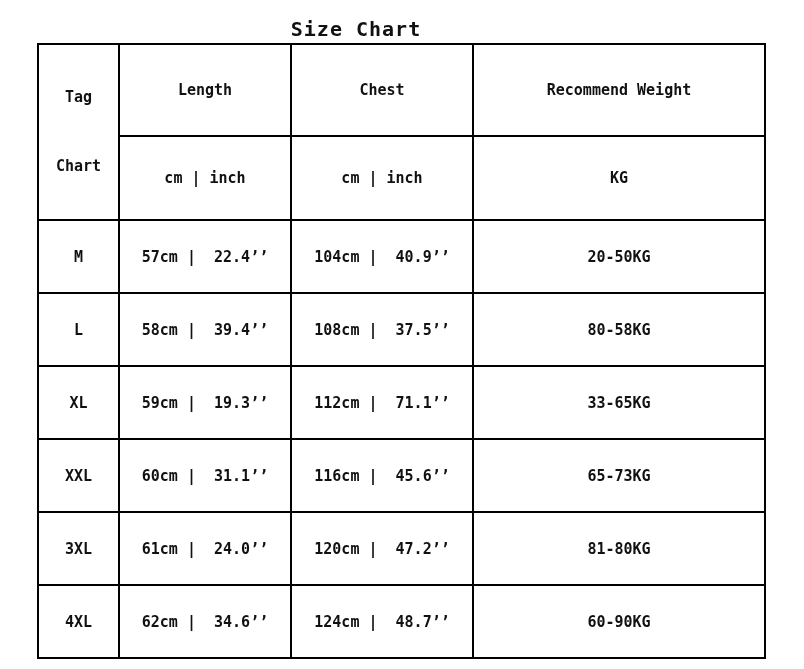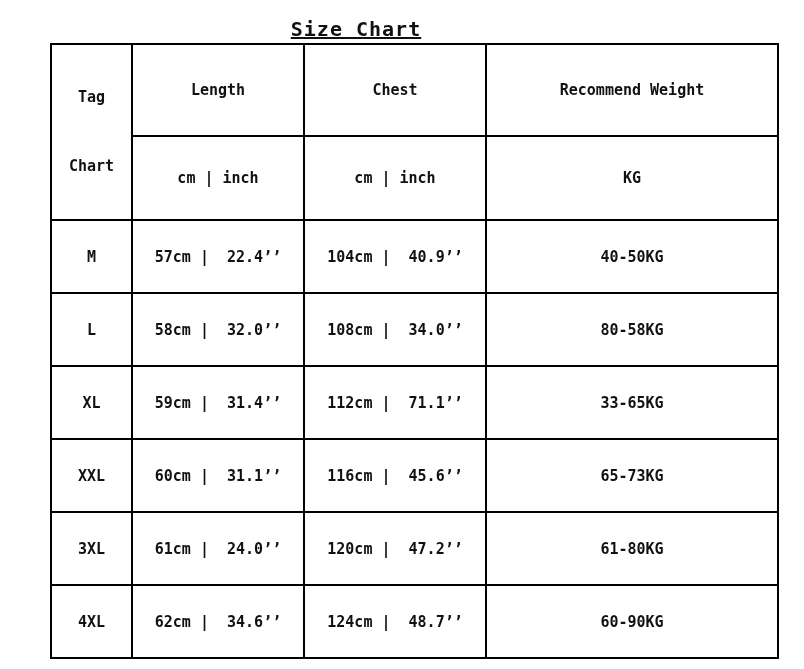--- a/index.html
+++ b/index.html
@@ -16,25 +16,24 @@
   }
   .title {
     position: absolute;
     top: 17px;
     left: 356px;
     transform: translateX(-50%);
     font-size: 20px;
     font-weight: bold;
     letter-spacing: 1px;
     white-space: pre;
-    text-decoration: underline;
   }
   table.size-table {
     position: absolute;
-    left: 50px;
+    left: 37px;
     top: 43px;
     width: 727px;
     border-collapse: collapse;
     table-layout: fixed;
     border-radius: 27px;
   }
   table.size-table td {
     border: 2px solid #000000;
     text-align: center;
     vertical-align: middle;
@@ -81,45 +80,45 @@
     <tr class="r-head2">
       <td>cm | inch</td>
       <td>cm | inch</td>
       <td>KG</td>
     </tr>
 
     <tr class="r-data">
       <td>M</td>
       <td>57cm |  22.4’’</td>
       <td>104cm |  40.9’’</td>
-      <td>40-50KG</td>
+      <td>20-50KG</td>
     </tr>
     <tr class="r-data">
       <td>L</td>
-      <td>58cm |  32.0’’</td>
-      <td>108cm |  34.0’’</td>
+      <td>58cm |  39.4’’</td>
+      <td>108cm |  37.5’’</td>
       <td>80-58KG</td>
     </tr>
     <tr class="r-data">
       <td>XL</td>
-      <td>59cm |  31.4’’</td>
+      <td>59cm |  19.3’’</td>
       <td>112cm |  71.1’’</td>
       <td>33-65KG</td>
     </tr>
     <tr class="r-data">
       <td>XXL</td>
       <td>60cm |  31.1’’</td>
       <td>116cm |  45.6’’</td>
       <td>65-73KG</td>
     </tr>
     <tr class="r-data">
       <td>3XL</td>
       <td>61cm |  24.0’’</td>
       <td>120cm |  47.2’’</td>
-      <td>61-80KG</td>
+      <td>81-80KG</td>
     </tr>
     <tr class="r-data">
       <td>4XL</td>
       <td>62cm |  34.6’’</td>
       <td>124cm |  48.7’’</td>
       <td>60-90KG</td>
     </tr>
   </tbody>
 </table>
 

